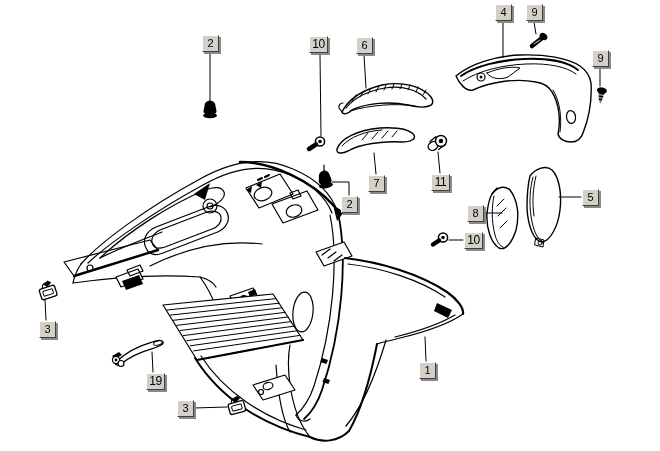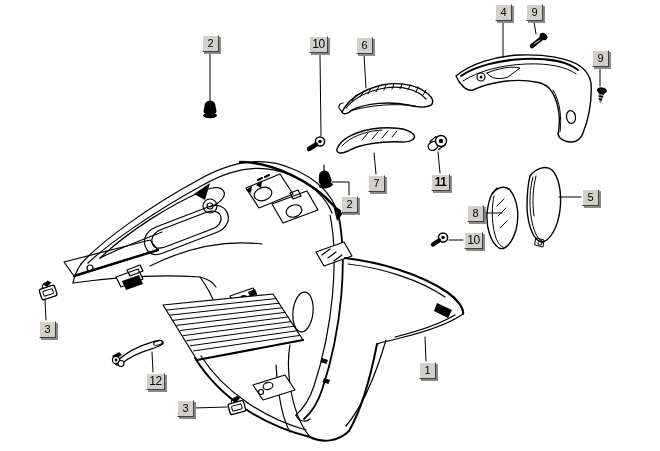--- a/index.html
+++ b/index.html
@@ -251,22 +251,22 @@
     </g>
   </svg>
 
 <div class="callout" style="left: 202px; top: 35px;">2</div>
     <div class="callout wide" style="left: 309px; top: 36px;">10</div>
     <div class="callout" style="left: 356px; top: 37px;">6</div>
     <div class="callout" style="left: 495px; top: 4px;">4</div>
     <div class="callout" style="left: 526px; top: 4px;">9</div>
     <div class="callout" style="left: 592px; top: 50px;">9</div>
     <div class="callout" style="left: 368px; top: 175px;">7</div>
-    <div class="callout wide" style="left: 431px; top: 174px; font-weight: bold;">11</div>
+    <div class="callout wide" style="left: 431px; top: 174px;">11</div>
     <div class="callout" style="left: 341px; top: 196px;">2</div>
     <div class="callout" style="left: 467px; top: 205px;">8</div>
     <div class="callout" style="left: 582px; top: 189px;">5</div>
     <div class="callout wide" style="left: 464px; top: 232px;">10</div>
     <div class="callout" style="left: 39px; top: 321px;">3</div>
-    <div class="callout wide" style="left: 146px; top: 373px;">12</div>
+    <div class="callout wide" style="left: 146px; top: 373px;">19</div>
     <div class="callout" style="left: 177px; top: 400px;">3</div>
     <div class="callout" style="left: 419px; top: 362px;">1</div>
   </div>
 
 </body></html>

